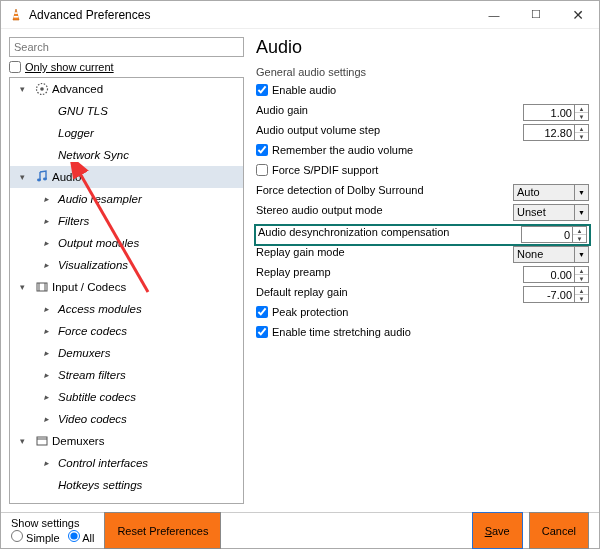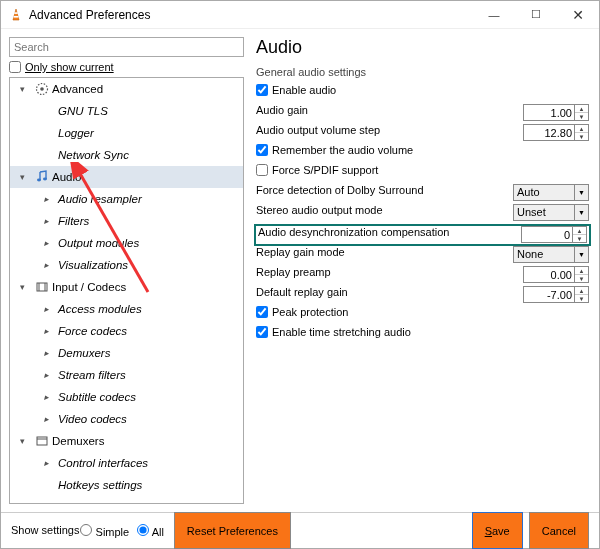--- a/index.html
+++ b/index.html
@@ -32,21 +32,21 @@
   .row .spin { display: flex; align-items: center; }
   .row .spin input { width: 52px; height: 17px; border: 1px solid #888; font-size: 11px; text-align: right; padding-right: 2px; }
   .row .spin .spinbtns { width: 14px; height: 17px; border: 1px solid #888; border-left: none; display: flex; flex-direction: column; }
   .row .spin .spinbtns div { flex: 1; font-size: 6px; display: flex; align-items: center; justify-content: center; color: #444; border-bottom: 1px solid #ccc; }
   .row .spin .spinbtns div:last-child { border-bottom: none; }
   .row .combo { display: flex; align-items: center; }
   .row .combo .cval { width: 62px; height: 17px; border: 1px solid #888; font-size: 11px; padding: 1px 3px; background: #efefef; }
   .row .combo .cbtn { width: 14px; height: 17px; border: 1px solid #888; border-left: none; background: #efefef; font-size: 7px; display: flex; align-items: center; justify-content: center; }
   .row.hl { border: 2px solid #0f766e; height: 22px; }
   .footer { height: 36px; border-top: 1px solid #ccc; display: flex; align-items: center; padding: 0 10px; font-size: 11px; }
-  .footer .showset { display: flex; flex-direction: row; gap: 1px; margin-right: 10px; }
+  .footer .showset { display: flex; flex-direction: column; gap: 1px; margin-right: 10px; }
   .footer .radios { display: flex; gap: 8px; align-items: center; }
   .footer .btn { height: 37px; border: 1px solid #888; background: #f97316; padding: 8px 12px; font-size: 11px; display: flex; align-items: center; }
   .footer .btn.save { border: 1px solid #2a6fcf; }
   .footer .spacer { flex: 1; }
   input[type=checkbox], input[type=radio] { margin: 0; width: 12px; height: 12px; }
   .arrow-anno { position: absolute; pointer-events: none; z-index: 10; }
 </style>
 </head>
 <body>
 

